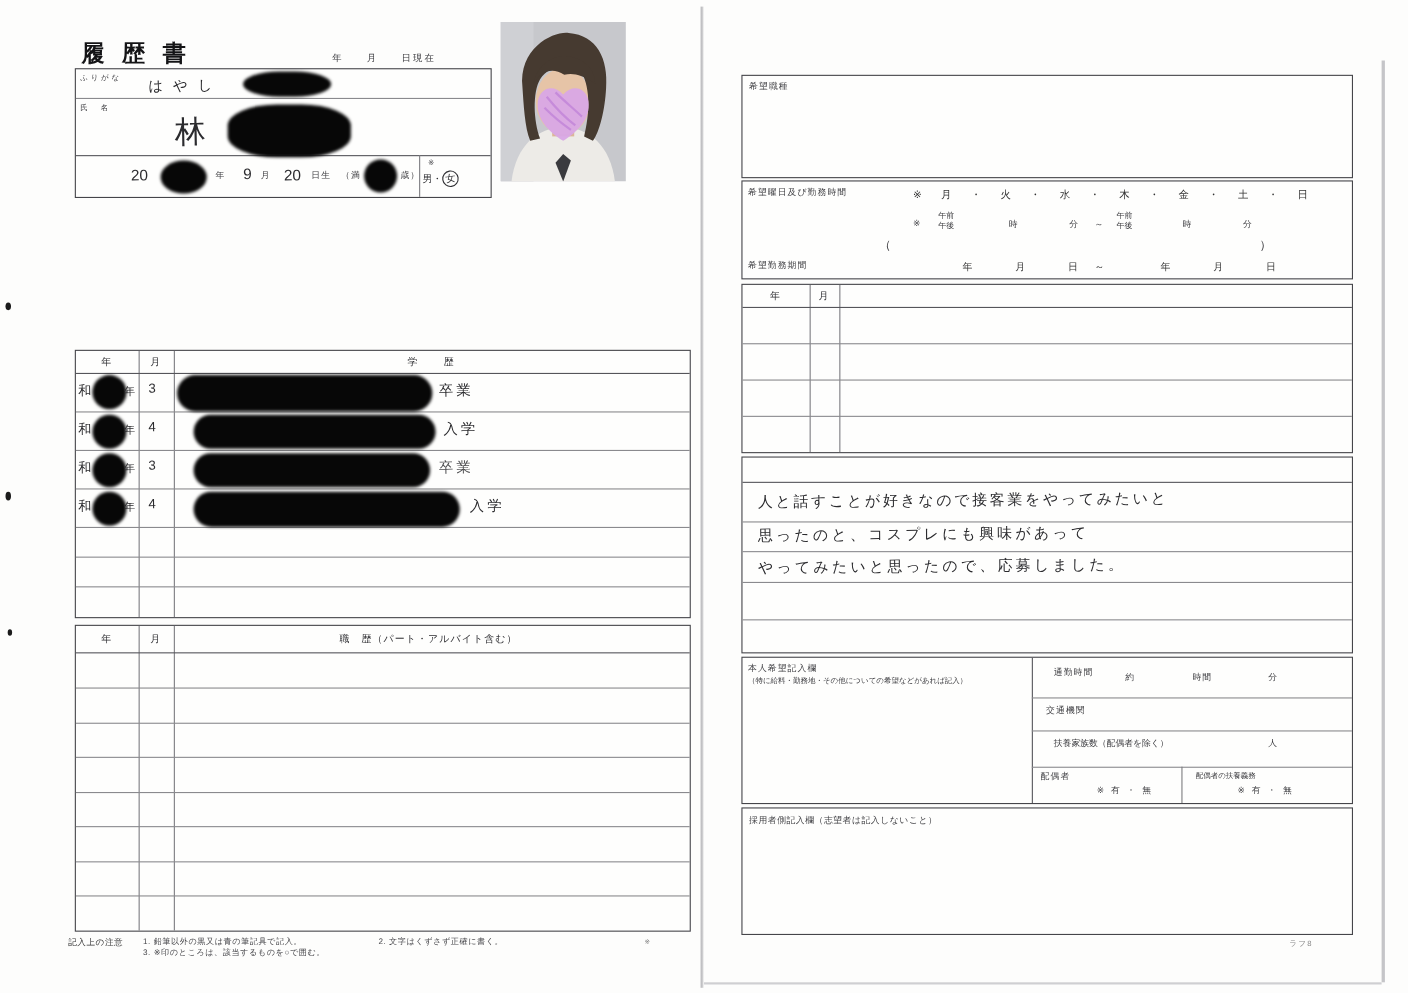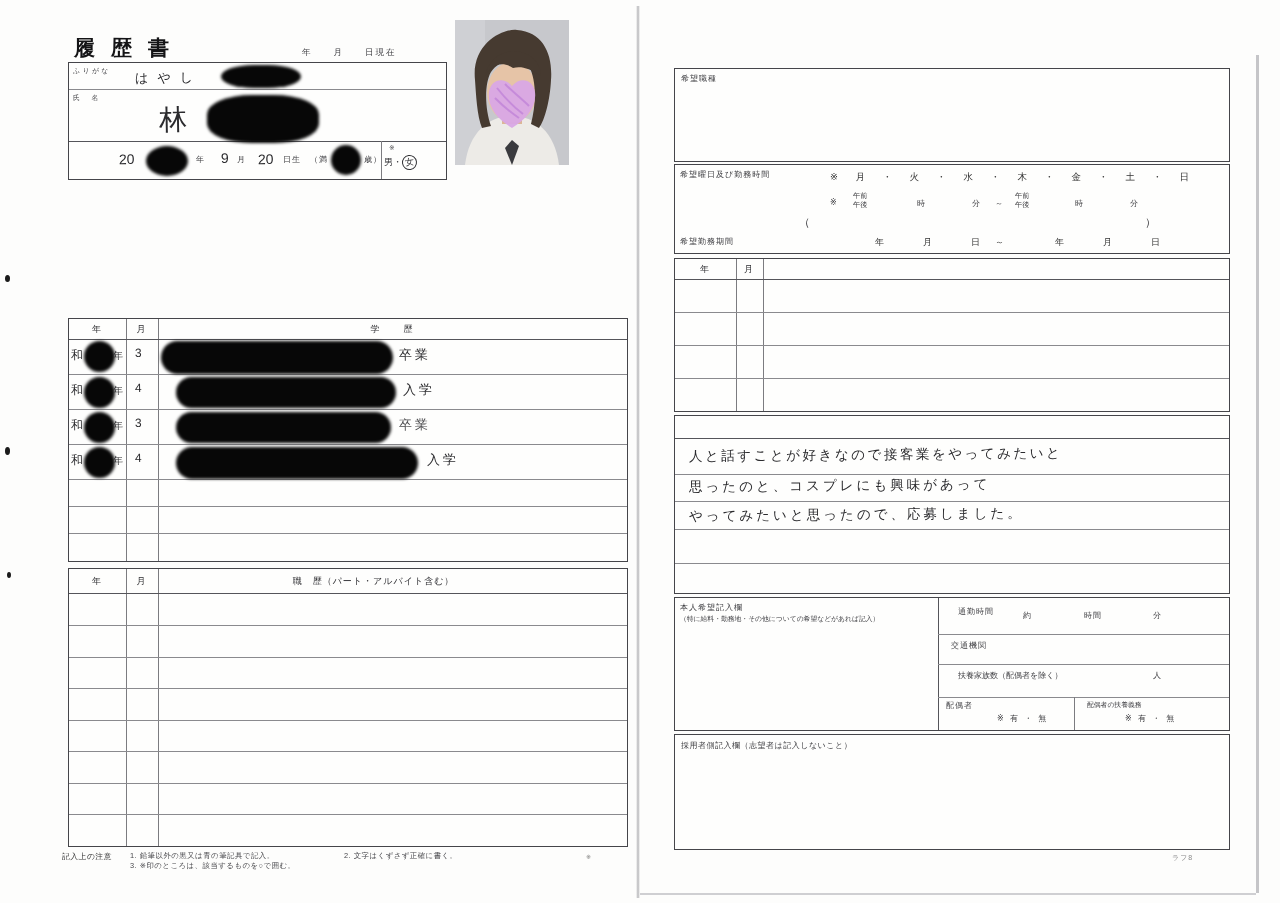--- a/index.html
+++ b/index.html
@@ -152,21 +152,21 @@
     <div class="hline" style="top:56px;"></div>
     <div class="hline" style="top:88px;"></div>
     <div class="hline" style="top:119px;"></div>
     <div class="hline" style="top:151px;"></div>
     <div class="hline" style="top:182px;"></div>
     <div class="hline" style="top:214px;"></div>
     <div class="hline" style="top:245px;"></div>
 
     <span class="hdr" style="left:0;width:57px;top:6px;">年</span>
     <span class="hdr" style="left:57px;width:32px;top:6px;">月</span>
-    <span class="hdr" style="left:84px;width:441px;top:6px;letter-spacing:1px;">職　歴（パート・アルバイト含む）</span>
+    <span class="hdr" style="left:100px;width:441px;top:6px;letter-spacing:1px;">職　歴（パート・アルバイト含む）</span>
   </div>
 
   <span class="note-line" style="left:62px;top:851px;font-size:7.8px;color:#333;">記入上の注意</span>
   <span class="note-line" style="left:130px;top:851px;">1. 鉛筆以外の黒又は青の筆記具で記入。</span>
   <span class="note-line" style="left:130px;top:861px;">3. ※印のところは、該当するものを○で囲む。</span>
   <span class="note-line" style="left:344px;top:851px;">2. 文字はくずさず正確に書く。</span>
   <span class="note-line" style="left:586px;top:853px;font-size:6px;color:#777;">※</span>
 
   <div class="box" style="left:674px;top:68px;width:526px;height:92px;">
     <span class="lbl" style="left:6px;top:4px;">希望職種</span>

